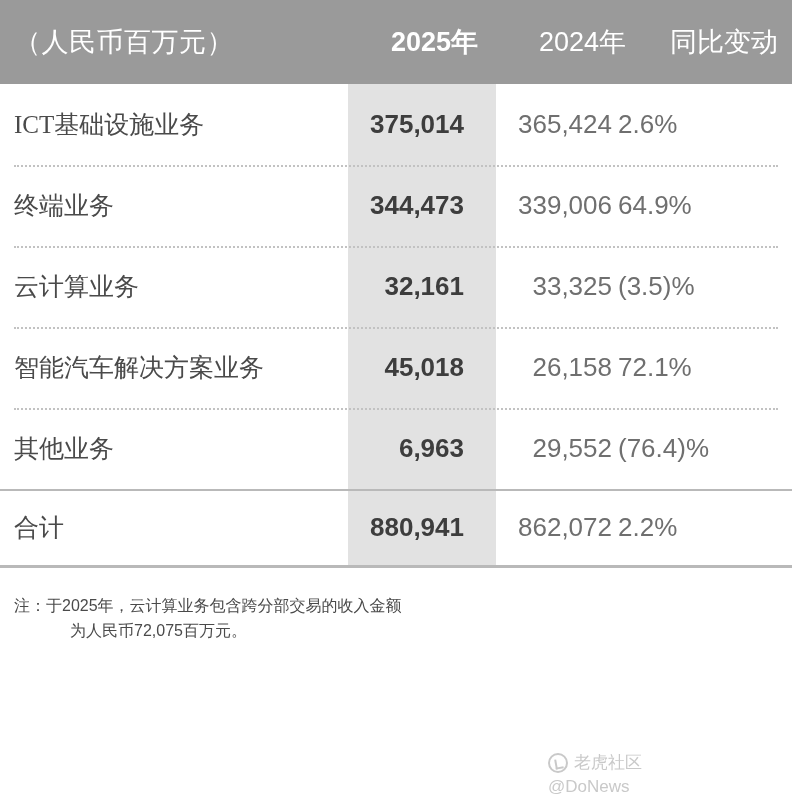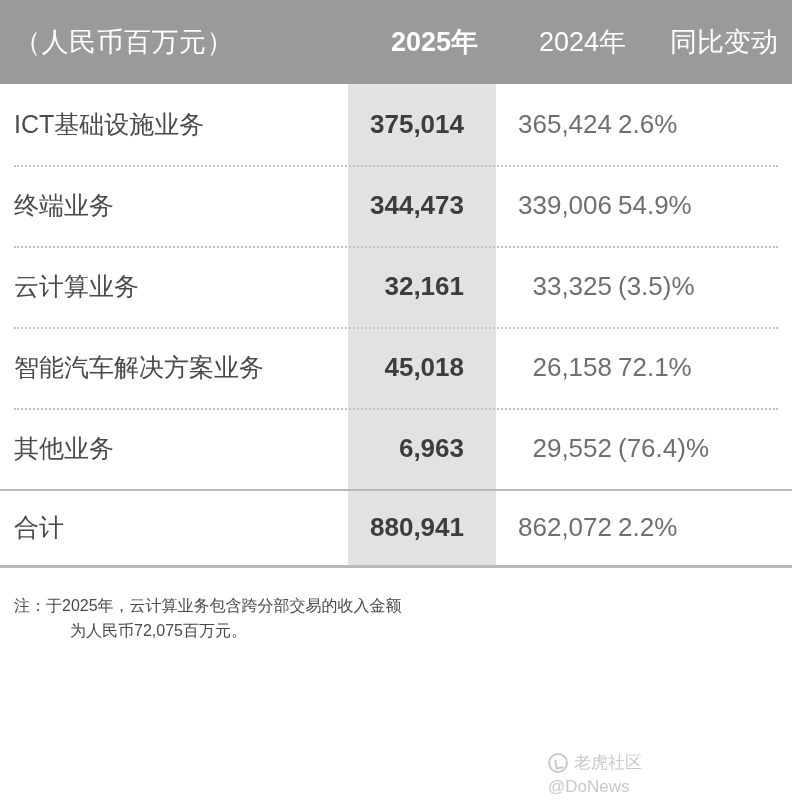--- a/index.html
+++ b/index.html
@@ -105,20 +105,21 @@
     left: 0;
     right: 0;
   }
   .cell-label {
     flex: 0 0 330px;
     padding-left: 14px;
     font-size: 25px;
     color: #4a4a4a;
     white-space: nowrap;
     box-sizing: border-box;
+    font-family: Liberation Serif, serif;
   }
   .cell-y1 {
     flex: 0 0 148px;
     text-align: right;
     font-size: 26px;
     font-weight: bold;
     color: #3d3d3d;
     padding-right: 14px;
     box-sizing: border-box;
   }
@@ -214,21 +215,21 @@
           <div class="cell-label">ICT基础设施业务</div>
           <div class="cell-y1">375,014</div>
           <div class="cell-y2">365,424</div>
           <div class="cell-chg">2.6%</div>
         </div>
 
         <div class="row">
           <div class="cell-label">终端业务</div>
           <div class="cell-y1">344,473</div>
           <div class="cell-y2">339,006</div>
-          <div class="cell-chg">54.9%</div>
+          <div class="cell-chg">64.9%</div>
         </div>
 
         <div class="row">
           <div class="cell-label">云计算业务</div>
           <div class="cell-y1">32,161</div>
           <div class="cell-y2">33,325</div>
           <div class="cell-chg">(3.5)%</div>
         </div>
 
 

